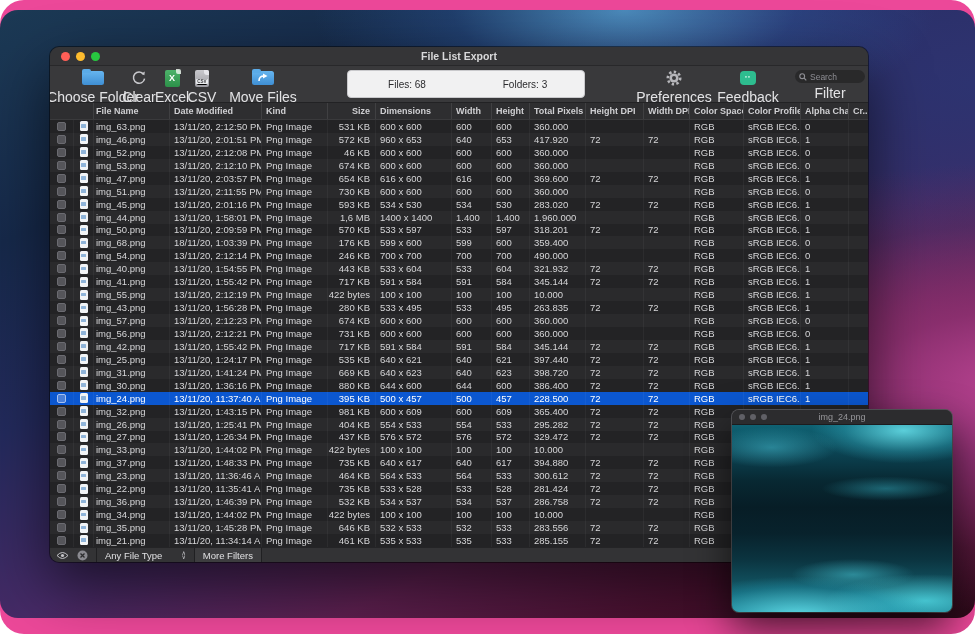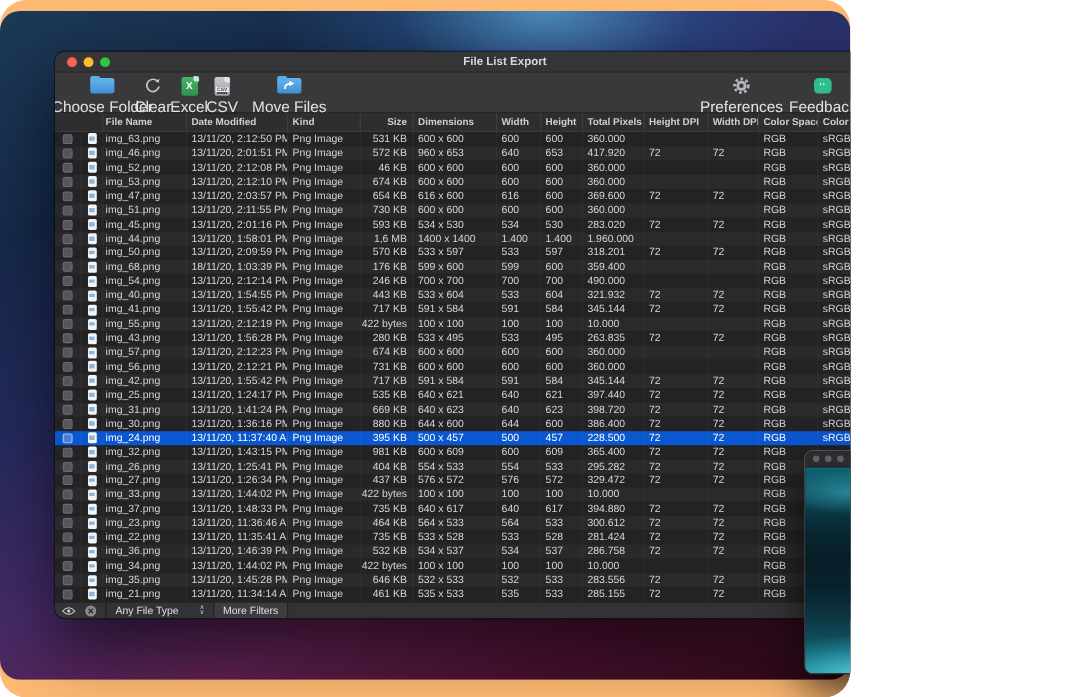--- a/index.html
+++ b/index.html
@@ -1,17 +1,17 @@
 <!DOCTYPE html>
 <html><head>
 <meta charset="utf-8">
 <style>
   html,body{margin:0;padding:0;background:#ffffff;}
   *{box-sizing:border-box;font-family:"Liberation Sans", sans-serif;}
-  .screen{position:relative;width:773px;height:634px;background:#fdba74;border-radius:24px;overflow:hidden;}
+  .screen{position:relative;width:975px;height:634px;background:#ec4899;border-radius:24px;overflow:hidden;}
   .wallpaper{position:absolute;left:0;right:0;top:10px;bottom:16px;border-radius:18px;
     background:
       radial-gradient(ellipse 90% 60% at 108% 62%, #c4489a 0%, #8a2f6e 22%, rgba(120,40,90,0.35) 45%, transparent 62%),
       radial-gradient(ellipse 55% 35% at 64% 0%, rgba(90,170,220,0.75) 0%, rgba(50,100,170,0.35) 32%, transparent 58%),
       radial-gradient(ellipse 70% 60% at 100% 12%, #2d3370 0%, rgba(45,51,112,0.5) 40%, transparent 65%),
       linear-gradient(155deg, #1c3a55 0%, #16294a 22%, #232a5c 40%, #462a66 58%, #5e2050 72%, #4a1130 85%, #2e0a1a 100%);
   }
   
   .app-window{position:absolute;left:50px;top:47px;width:818px;height:515px;border-radius:9px;
     background:#232325;box-shadow:0 25px 60px rgba(0,0,0,0.6), 0 0 0 1px rgba(0,0,0,0.45);overflow:hidden;}
@@ -150,20 +150,24 @@
           <span class="folder" style="display:flex;align-items:center;justify-content:center;">
             <svg width="12" height="10" viewBox="0 0 12 10">
                 <path d="M2 8 Q2 3 7 3" fill="none" stroke="#ffffff" stroke-width="1.6"></path>
                 <path d="M6 0.5 L10.5 3 L6 5.5 Z" fill="#ffffff"></path>
               </svg>
           </span>
         </span>
         <span class="tb-label">Move Files</span>
       </div>
 
+      <div class="counter-box">
+        <span>Files: 68</span>
+        <span>Folders: 3</span>
+      </div>
 
       <div class="tb-item" style="left:591px;width:66px;align-items:center;">
         <span class="icon-box">
           <svg width="18" height="18" viewBox="0 0 18 18">
             <circle cx="9" cy="9" r="6.2" fill="none" stroke="#b6b6ba" stroke-width="2.6" stroke-dasharray="2.4 2.3"></circle>
             <circle cx="9" cy="9" r="4.6" fill="#b6b6ba"></circle>
             <circle cx="9" cy="9" r="2" fill="#39393b"></circle>
           </svg>
         </span>
         <span class="tb-label">Preferences</span>

